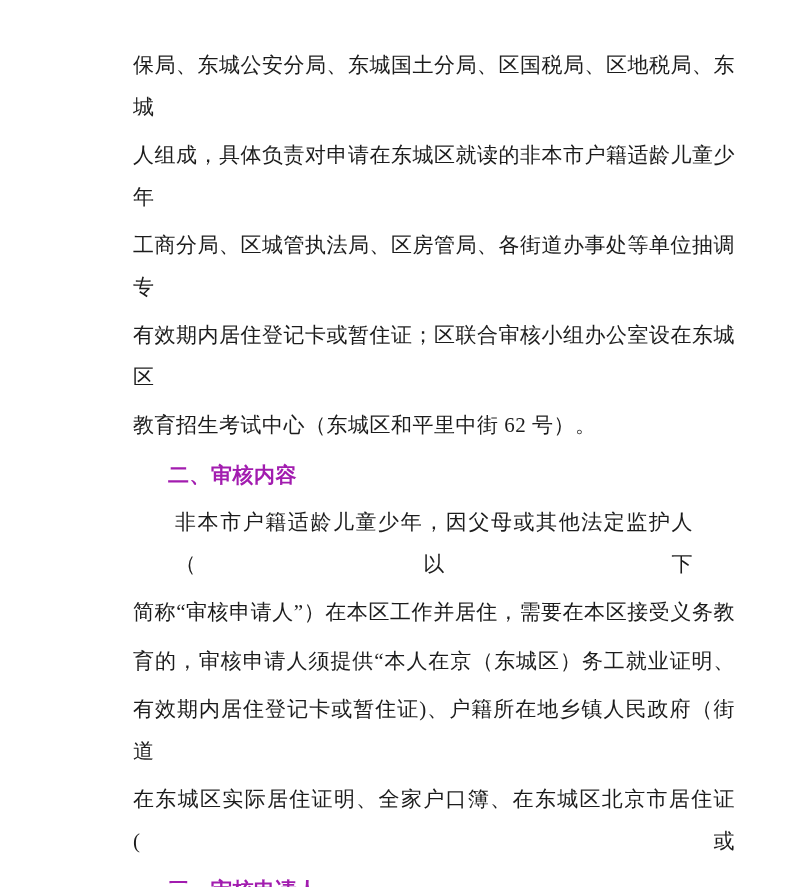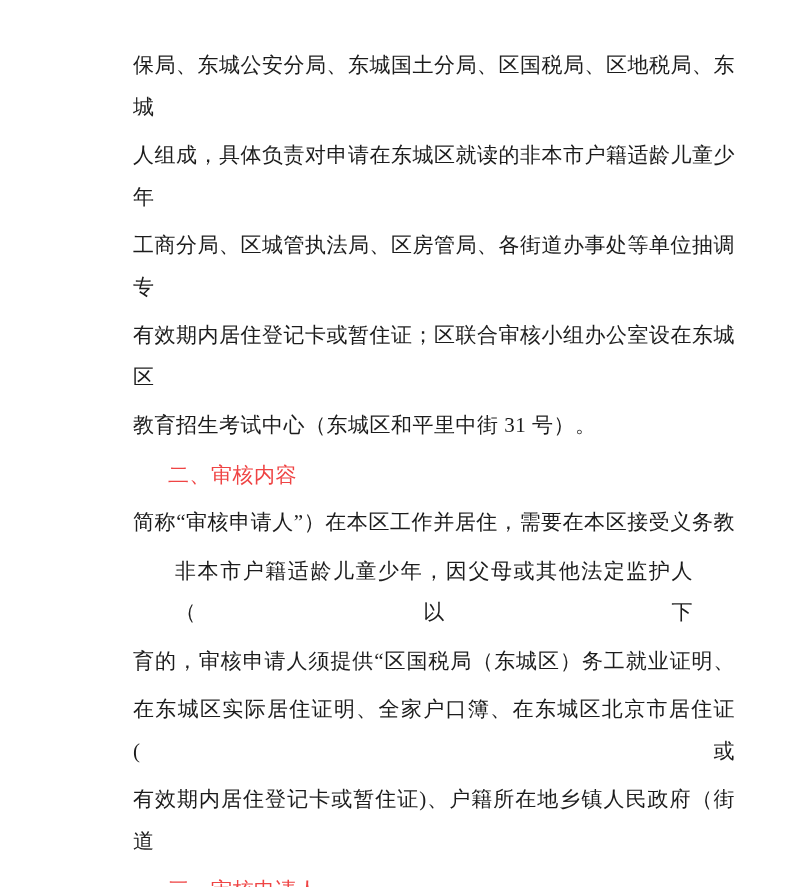--- a/index.html
+++ b/index.html
@@ -28,43 +28,43 @@
     text-align: justify;
     text-align-last: justify;
     text-justify: inter-character;
   }
   .line.indent {
     padding-left: 42px;
     width: 560px;
   }
   .heading {
     font-family: "Liberation Sans", "DejaVu Sans", sans-serif;
-    font-weight: normal;
-    color: #ef4444;
+    font-weight: bold;
+    color: #a21caf;
   }
   .paragraph { }
 </style>
 </head>
 <body>
 
 <div class="page">
 
   <div class="paragraph">
     <div class="line justify">保局、东城公安分局、东城国土分局、区国税局、区地税局、东城</div>
     <div class="line justify">人组成，具体负责对申请在东城区就读的非本市户籍适龄儿童少年</div>
     <div class="line justify">工商分局、区城管执法局、区房管局、各街道办事处等单位抽调专</div>
     <div class="line justify">有效期内居住登记卡或暂住证；区联合审核小组办公室设在东城区</div>
-    <div class="line">教育招生考试中心（东城区和平里中街 31 号）。</div>
+    <div class="line">教育招生考试中心（东城区和平里中街 62 号）。</div>
   </div>
 
   <div class="line heading indent">二、审核内容</div>
 
   <div class="paragraph">
+    <div class="line justify indent">非本市户籍适龄儿童少年，因父母或其他法定监护人（以下</div>
     <div class="line justify">简称“审核申请人”）在本区工作并居住，需要在本区接受义务教</div>
-    <div class="line justify indent">非本市户籍适龄儿童少年，因父母或其他法定监护人（以下</div>
-    <div class="line justify">育的，审核申请人须提供“区国税局（东城区）务工就业证明、</div>
+    <div class="line justify">育的，审核申请人须提供“本人在京（东城区）务工就业证明、</div>
+    <div class="line justify">有效期内居住登记卡或暂住证)、户籍所在地乡镇人民政府（街道</div>
     <div class="line justify">在东城区实际居住证明、全家户口簿、在东城区北京市居住证(或</div>
-    <div class="line justify">有效期内居住登记卡或暂住证)、户籍所在地乡镇人民政府（街道</div>
   </div>
 
   <div class="line heading indent">三、审核申请人</div>
 
 </div>
 
 </body></html>

